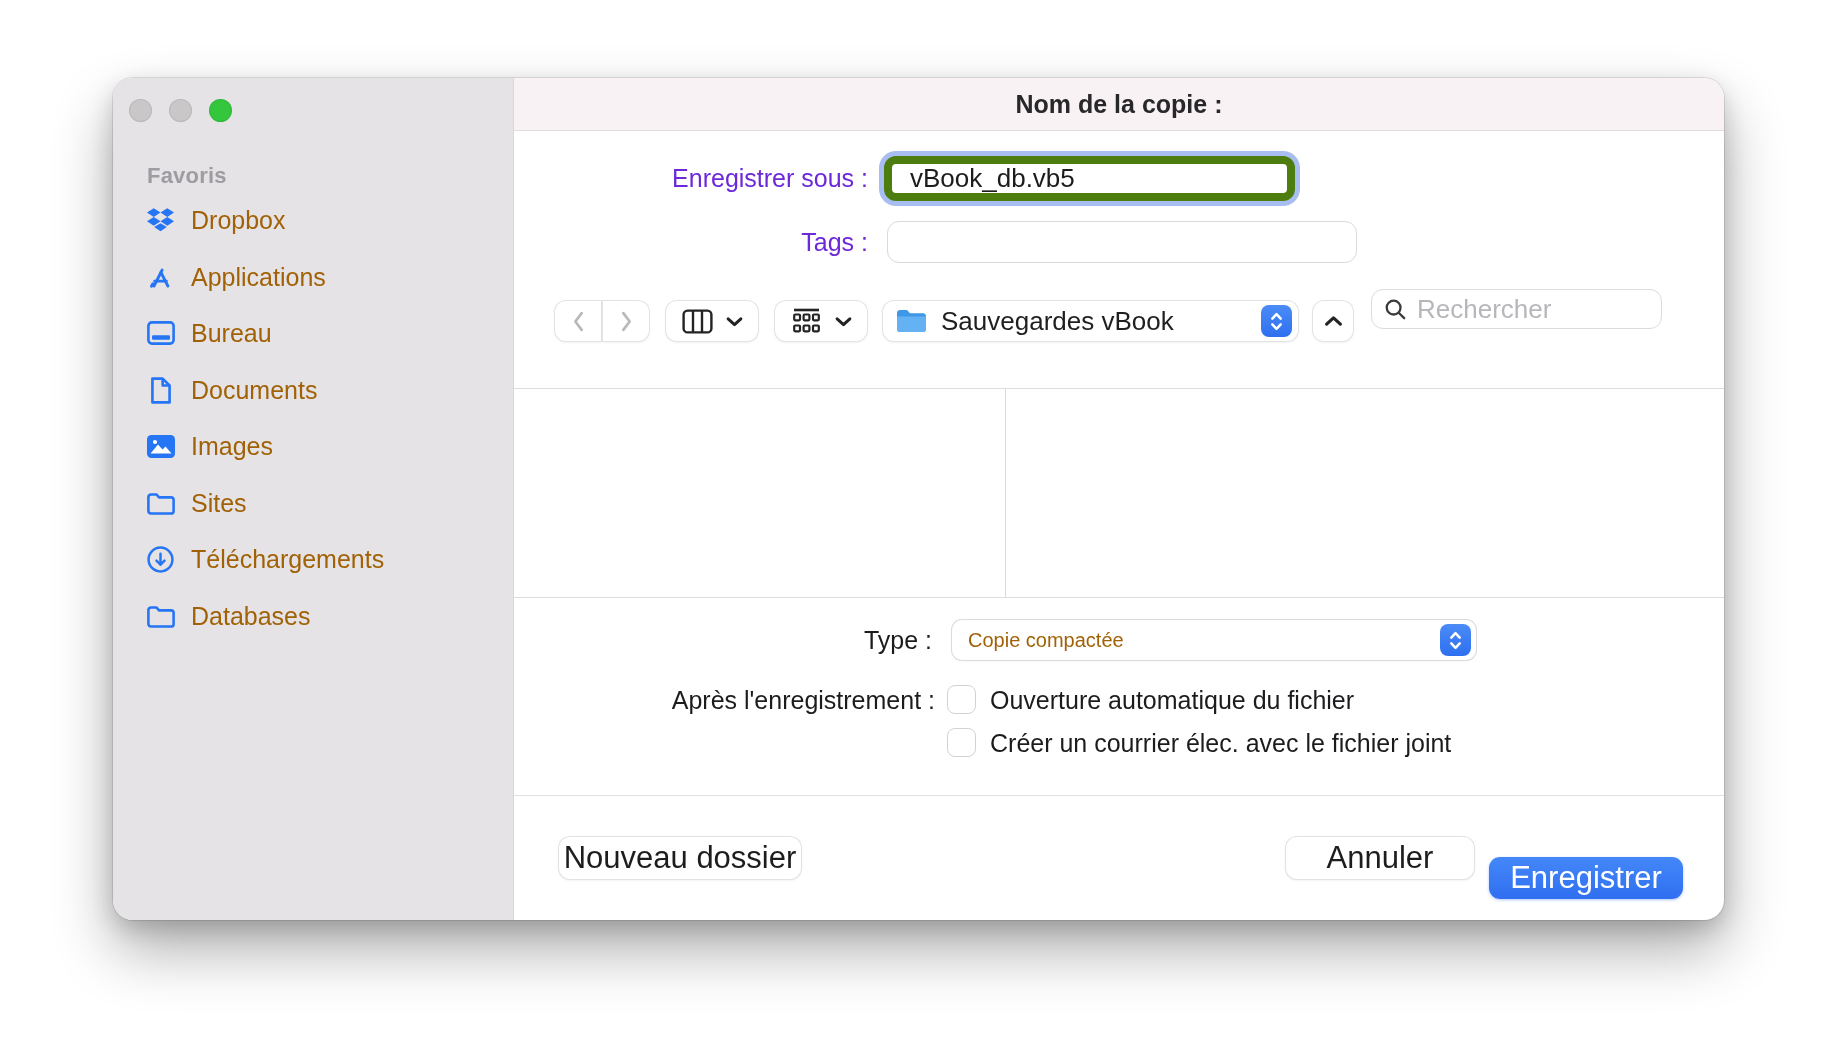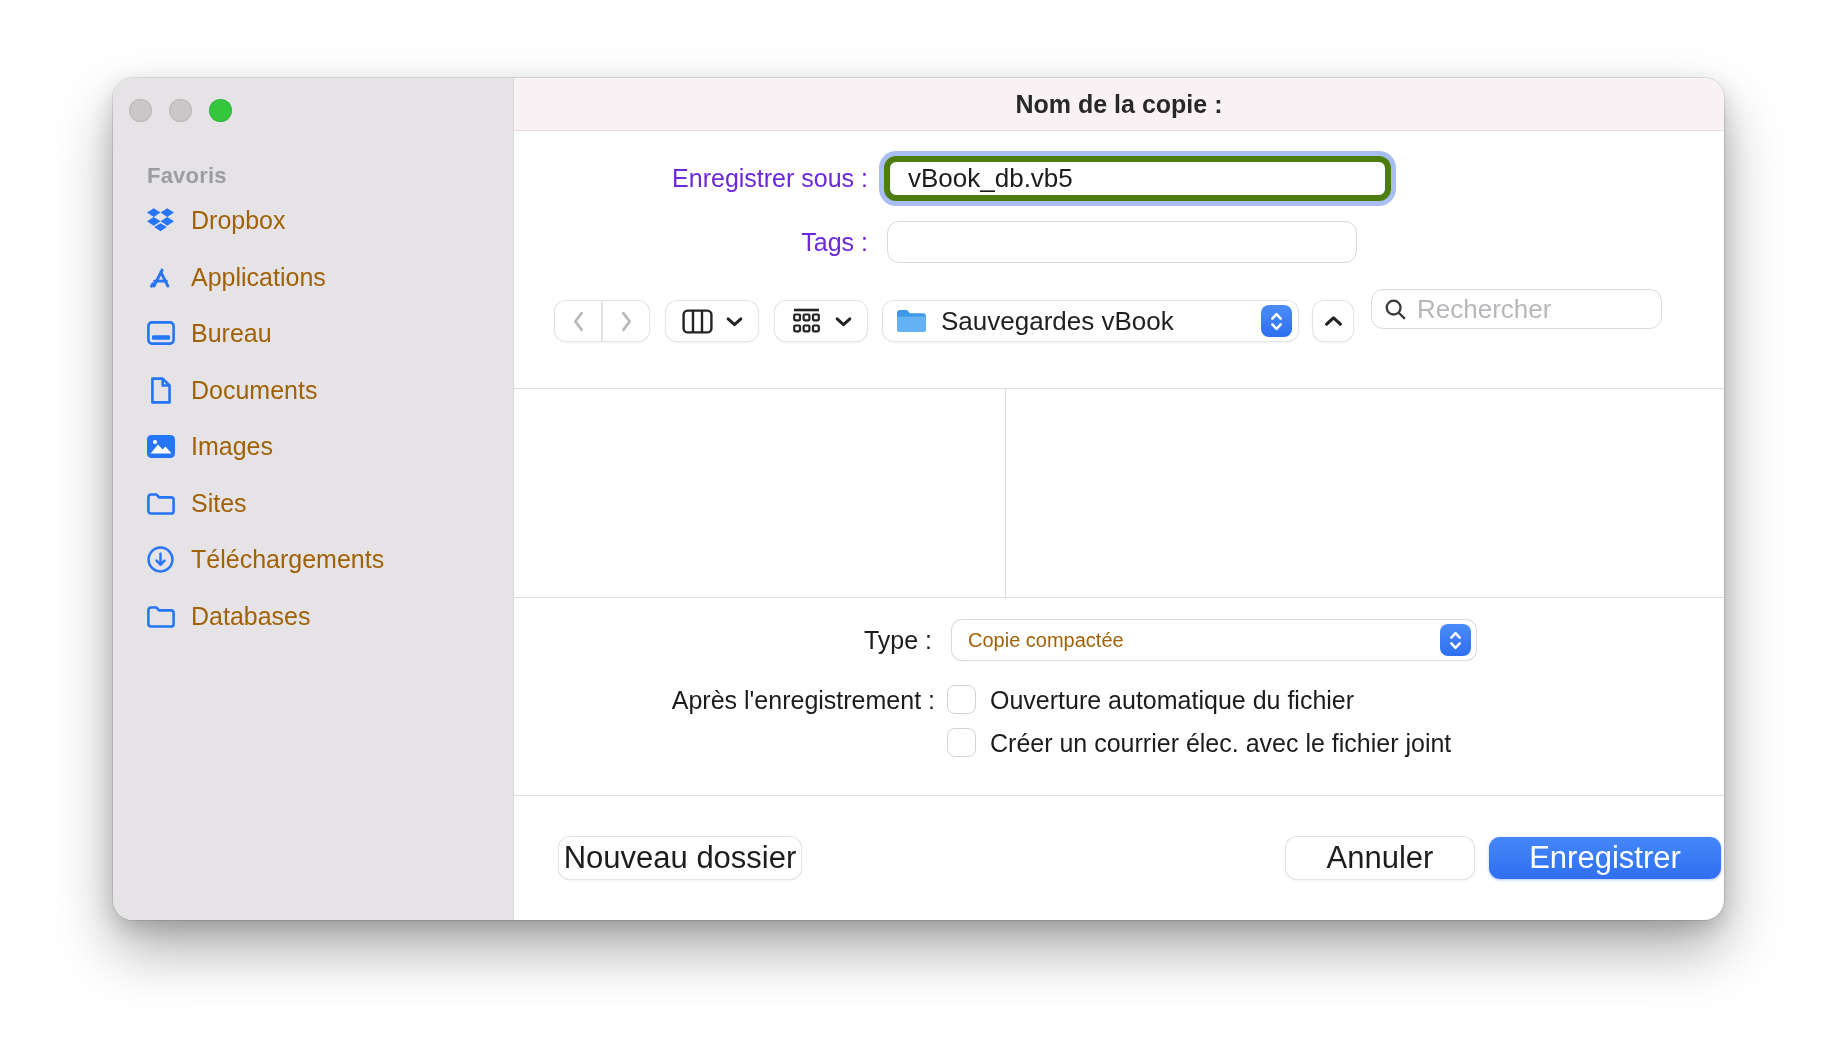--- a/index.html
+++ b/index.html
@@ -37,22 +37,22 @@
   .titlebar {
     position:absolute; left:401px; right:0; top:0; height:53px;
     background:#f8f2f4; border-bottom:1px solid #e2dcdf; border-radius:0 20px 0 0;
     display:flex; align-items:center; justify-content:center;
   }
   .titlebar .title { font-size:25px; font-weight:bold; color:#28282a; }
 
   
   .form-label { position:absolute; width:300px; text-align:right; font-size:25px; color:#6d28d9; line-height:30px; }
   .save-field {
-    position:absolute; left:771px; top:78px; width:507px; height:45px;
-    background:#fff; border:6px solid #4d7c0f; border-radius:12px;
+    position:absolute; left:771px; top:78px; width:411px; height:45px;
+    background:#fff; border:8px solid #4d7c0f; border-radius:12px;
     box-shadow: 0 0 0 5px #a9bef0;
   }
   .save-field input {
     width:100%; height:100%; border:none; outline:none; background:transparent;
     font-size:26px; color:#1c1c1e; padding:0 18px; font-family:"Liberation Sans", sans-serif; border-radius:10px;
   }
   .tags-field {
     position:absolute; left:774px; top:143px; width:470px; height:42px;
     background:#fff; border:1px solid #d9d8da; border-radius:12px;
   }
@@ -348,15 +348,15 @@
   <div class="checkbox" style="top:607px;"></div>
   <div class="cb-label" style="top:607px;">Ouverture automatique du fichier</div>
 
   <div class="checkbox" style="top:650px;"></div>
   <div class="cb-label" style="top:650px;">Créer un courrier élec. avec le fichier joint</div>
 
   <div class="footer-sep"></div>
 
   <button class="btn plain" style="left:446px; width:242px;">Nouveau dossier</button>
   <button class="btn plain" style="left:1173px; width:188px;">Annuler</button>
-  <button class="btn primary" style="left:1376px; width:232px;">Enregistrer</button>
+  <button class="btn primary" style="left:1376px; width:194px;margin-top:20px;">Enregistrer</button>
 
 </div>
 
 </body></html>

